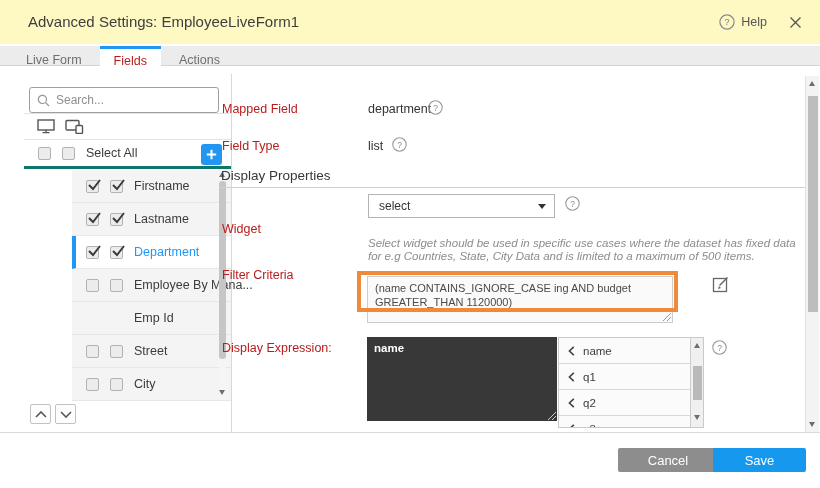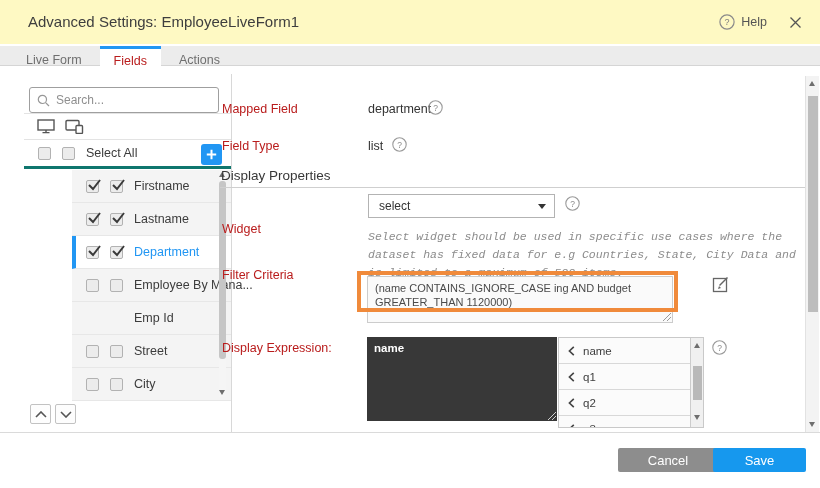--- a/index.html
+++ b/index.html
@@ -70,22 +70,22 @@
   .qicon { position:absolute; cursor:pointer; }
   .sec-heading { position:absolute; left:221px; top:168px; font-size:13.5px; color:#383838; }
   .sec-rule { position:absolute; left:220px; top:187px; width:585px; height:1px; background:#cfcfcf; }
 
   .select-box { position:absolute; left:368px; top:194px; width:187px; height:24px; background:#fff;
                 border:1px solid #b3b3b3; cursor:pointer; }
   .select-box .sel-txt { position:absolute; left:10px; top:0; line-height:22px; font-size:12px; color:#333; }
   .select-box .caret { position:absolute; right:8px; top:9px; width:0; height:0;
                        border-left:4px solid transparent; border-right:4px solid transparent;
                        border-top:5px solid #333; }
-  .help-text { position:absolute; left:368px; top:228px; width:436px; font-size:11.5px; font-style:italic;
-               color:#8c8c8c; line-height:18px;font-family:Liberation Mono, monospace; }
+  .help-text { position:absolute; left:368px; top:237px; width:436px; font-size:11.5px; font-style:italic;
+               color:#8c8c8c; line-height:13px; }
 
   .filter-box { position:absolute; left:367px; top:276px; width:306px; height:47px; background:#fafafa;
                 border:1px solid #ccc; padding:4px 7px; font-size:11px; line-height:14px; color:#4a4a4a;
                 overflow:hidden; }
   .orange-hl { position:absolute; left:357px; top:271px; width:321px; height:41px;
                border:4px solid #f08a3b; pointer-events:none; }
   .edit-ic { position:absolute; left:712px; top:275px; cursor:pointer; }
 
   .darkbox { position:absolute; left:367px; top:337px; width:190px; height:84px; background:#383838;
              color:#fff; font-size:11.5px; font-weight:bold; padding:5px 7px; }

